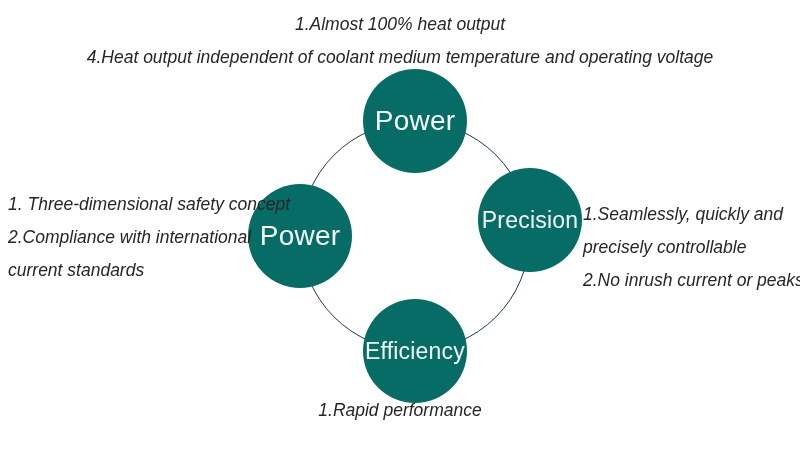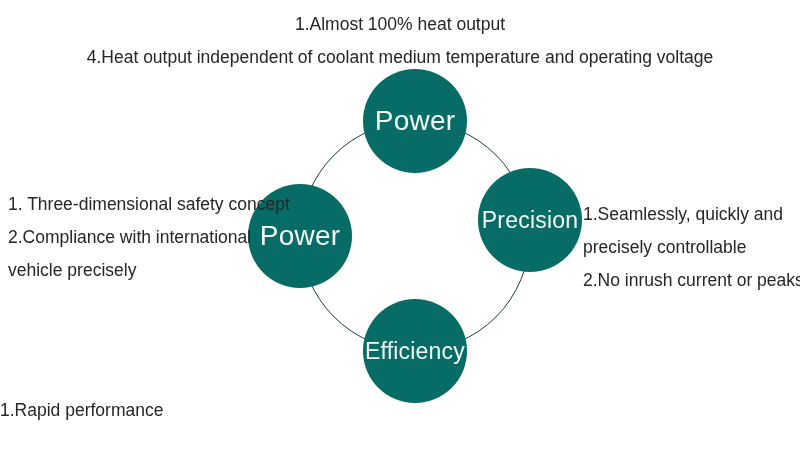--- a/index.html
+++ b/index.html
@@ -51,30 +51,31 @@
   .node-power      { left: 363px; top: 69px; }
   .node-safety     { left: 248px; top: 184px; }
   .node-precision  { left: 478px; top: 168px; }
   .node-efficiency { left: 363px; top: 299px; }
   .node-precision .node-label,
   .node-efficiency .node-label { font-size: 23px; }
 
   .ann {
     position: absolute;
     z-index: 3;
+    font-style: italic;
   }
   .ann-line {
     font-size: 17.5px;
     line-height: 33px;
     white-space: nowrap;
   }
   .ann-top    { left: 0; right: 0; top: 8px; text-align: center; }
   .ann-left   { left: 8px; top: 188px; text-align: left; }
   .ann-right  { left: 583px; top: 198px; text-align: left; }
-  .ann-bottom { left: 0; right: 0; top: 394px; }
+  .ann-bottom { left: 0; right: 0; top: 394px; text-align: center; }
 </style>
 </head>
 <body>
 
 <div class="canvas">
 
   <div class="ring"></div>
 
   <div class="node node-power">
     <span class="node-label">Power</span>
@@ -93,21 +94,21 @@
   </div>
 
   <div class="ann ann-top">
     <div class="ann-line">1.Almost 100% heat output</div>
     <div class="ann-line">4.Heat output independent of coolant medium temperature and operating voltage</div>
   </div>
 
   <div class="ann ann-left">
     <div class="ann-line">1. Three-dimensional safety concept</div>
     <div class="ann-line">2.Compliance with international</div>
-    <div class="ann-line">vehicle precisely</div>
+    <div class="ann-line">current standards</div>
   </div>
 
   <div class="ann ann-right">
     <div class="ann-line">1.Seamlessly, quickly and</div>
     <div class="ann-line">precisely controllable</div>
     <div class="ann-line">2.No inrush current or peaks</div>
   </div>
 
   <div class="ann ann-bottom">
     <div class="ann-line">1.Rapid performance</div>

